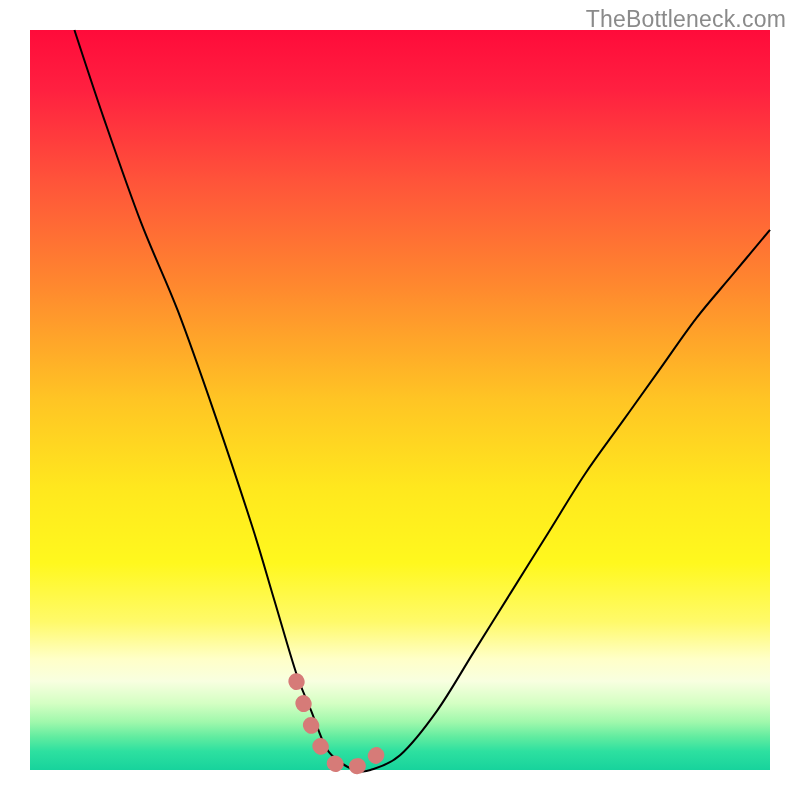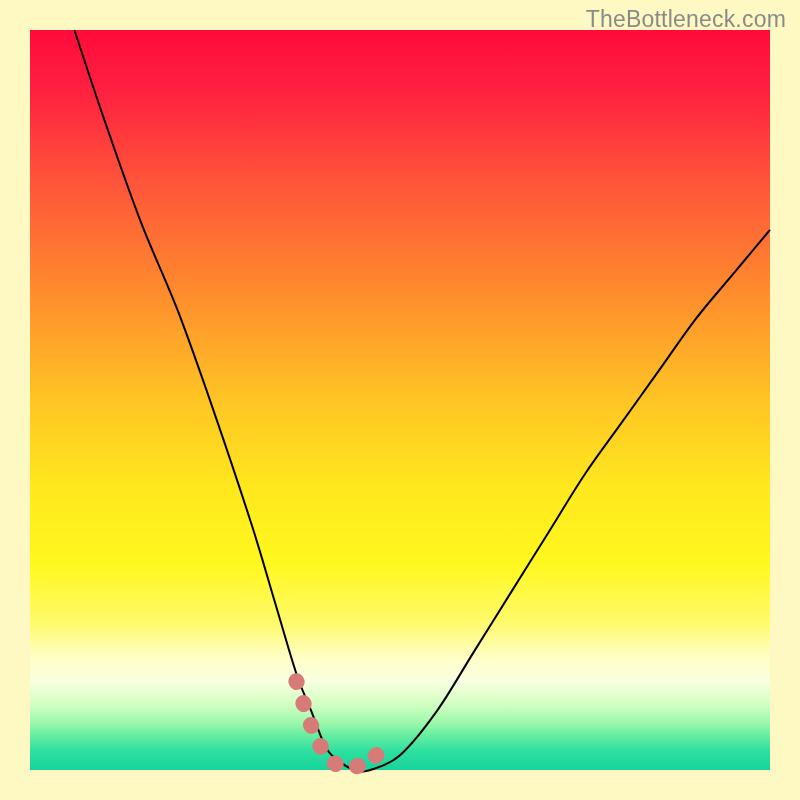--- a/index.html
+++ b/index.html
@@ -9,21 +9,21 @@
     height: 800px;
     background: #000;
     overflow: hidden;
   }
   .frame {
     position: absolute;
     left: 0;
     top: 0;
     width: 800px;
     height: 800px;
-    background: #fef9c3;
+    background: #ffffff;
   }
   .watermark {
     position: absolute;
     top: 6px;
     right: 14px;
     font-family: Arial, Helvetica, sans-serif;
     font-size: 23px;
     color: #8a8a8a;
     letter-spacing: 0.2px;
     z-index: 5;

